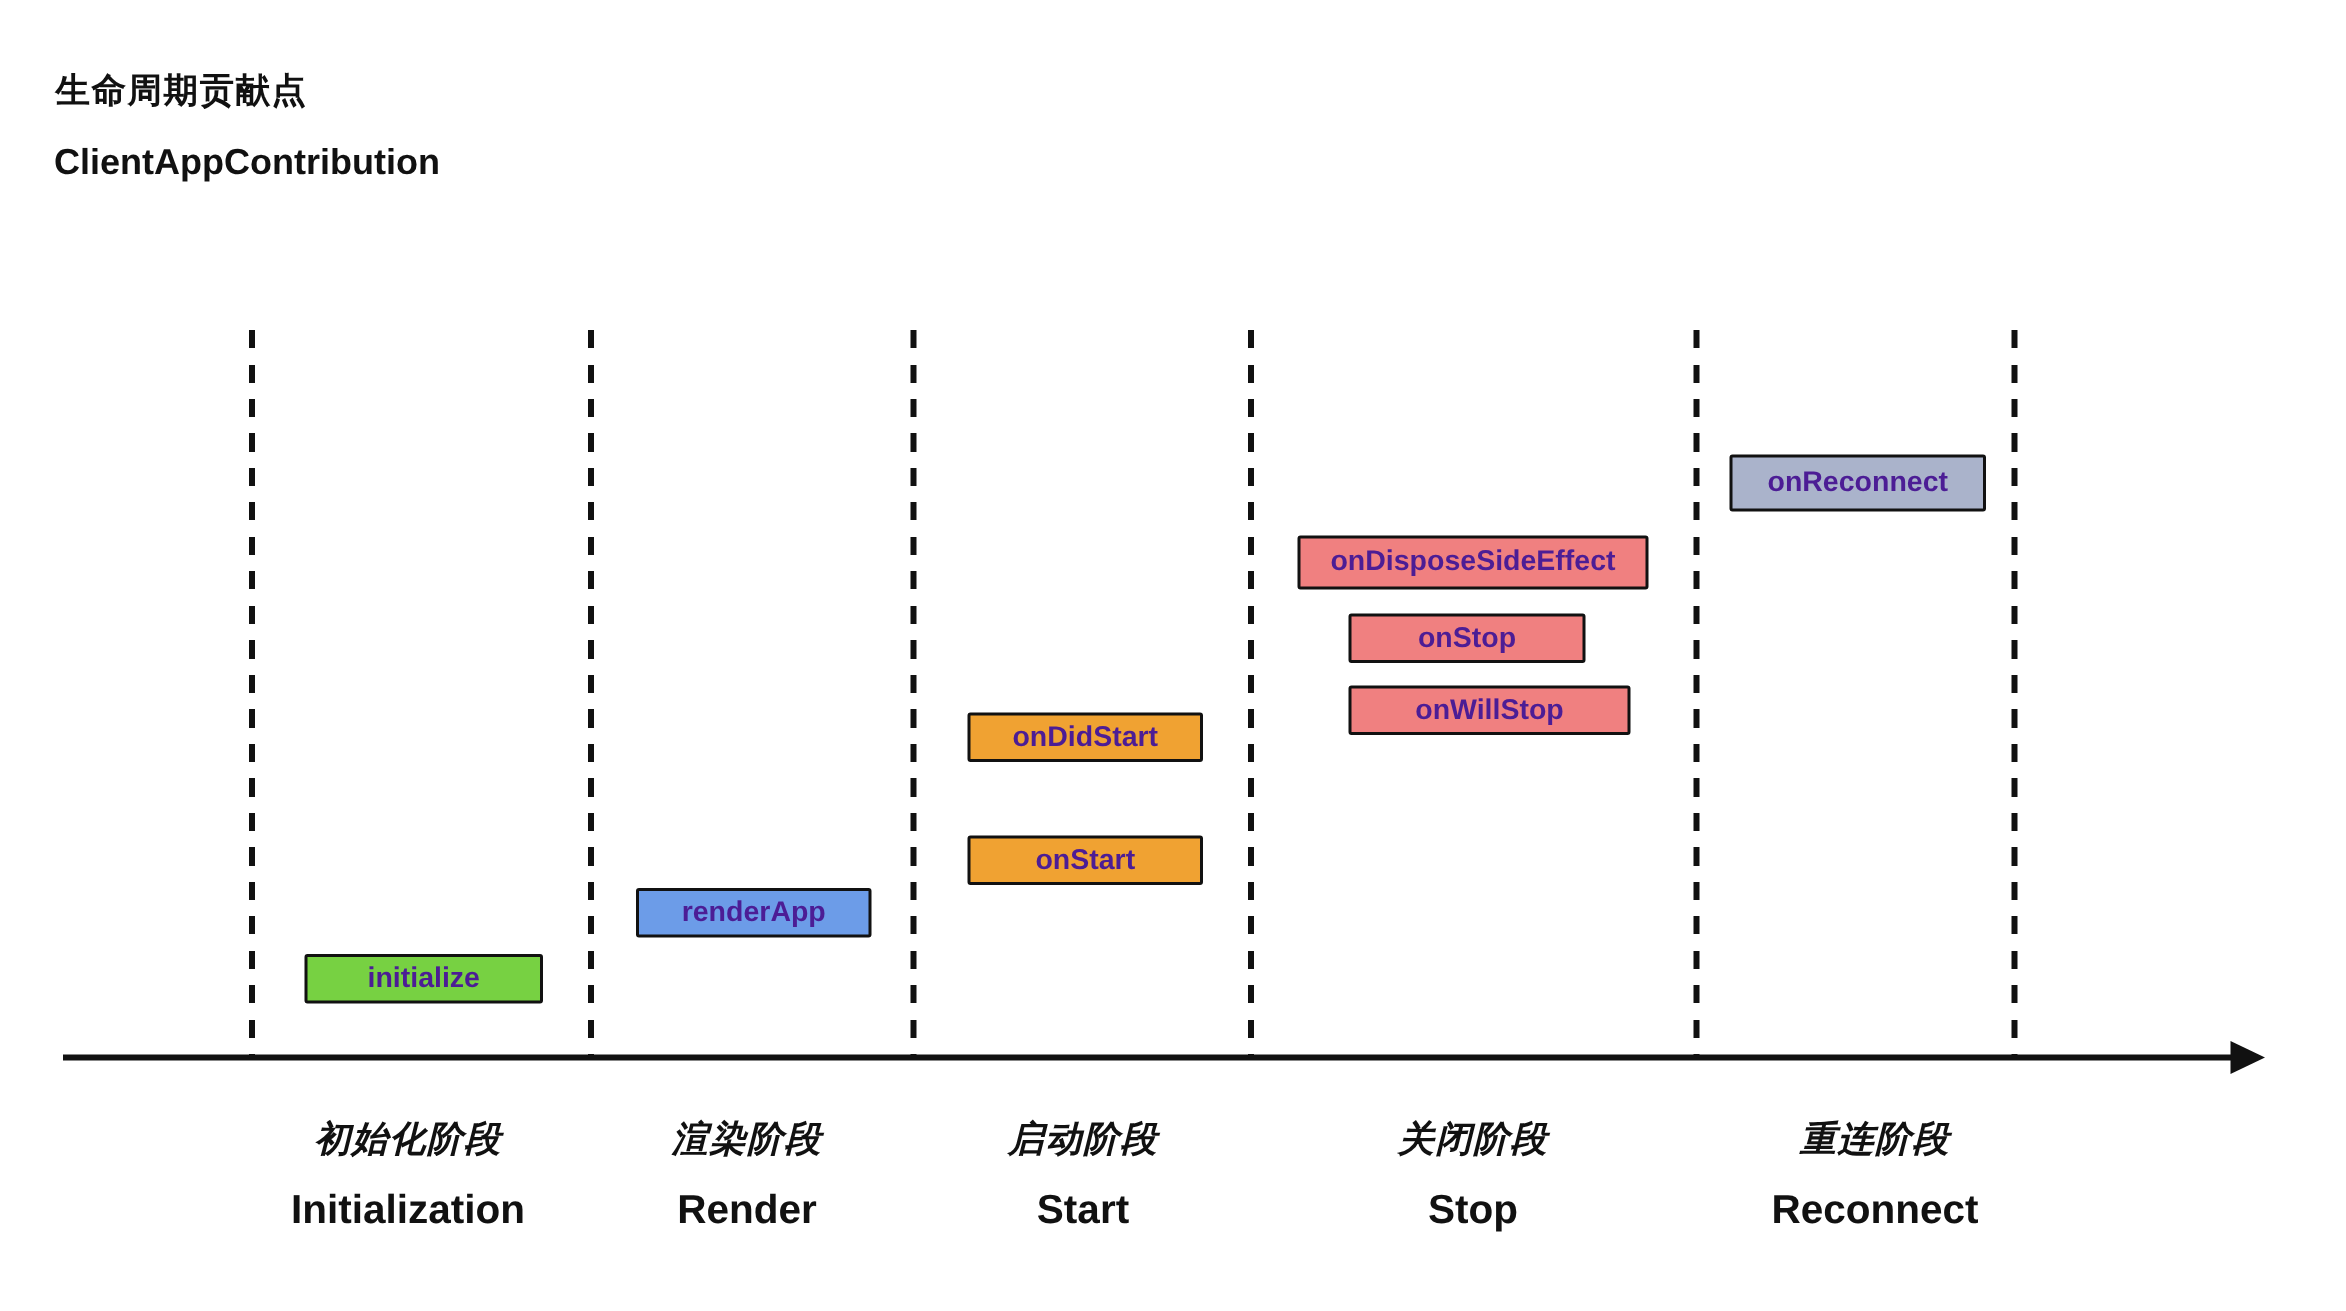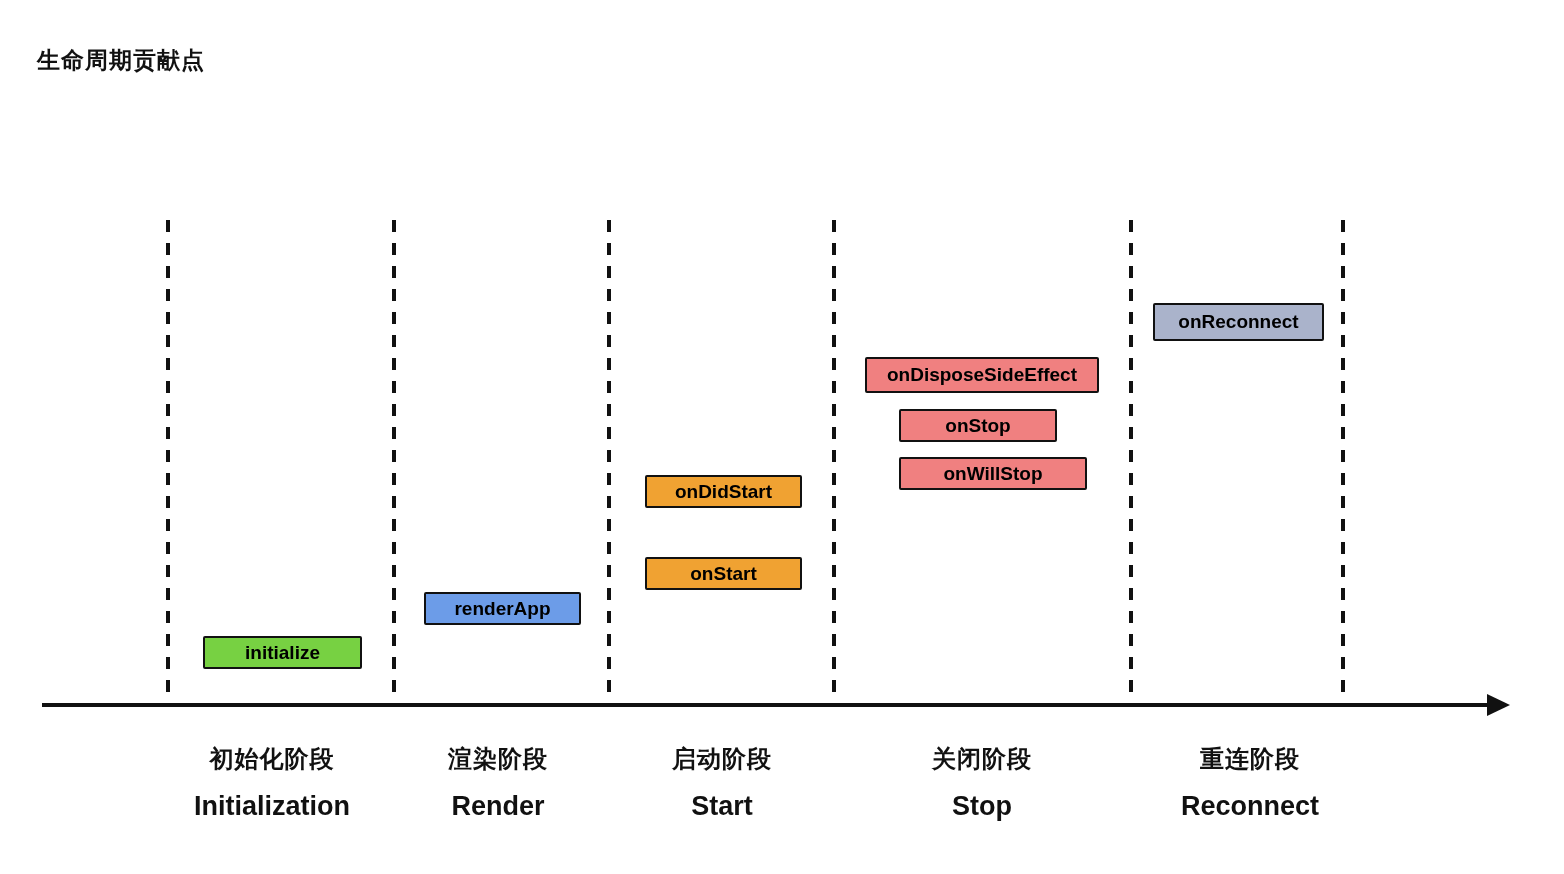--- a/index.html
+++ b/index.html
@@ -64,21 +64,21 @@
   .hbox {
     position: absolute;
     box-sizing: border-box;
     border: 2.5px solid #111;
     border-radius: 2px;
     display: flex;
     align-items: center;
     justify-content: center;
     font-size: 19px;
     font-weight: bold;
-    color: #000000;
+    color: #4c1d95;
     white-space: nowrap;
   }
   .c-green   { background: #77D142; }
   .c-blue    { background: #6C9CE8; }
   .c-orange  { background: #F0A232; }
   .c-salmon  { background: #F08080; }
   .c-slate   { background: #AAB3CB; }
 
   .box-initialize          { left: 203px;  top: 636px; width: 159px; height: 33px; }
   .box-renderapp           { left: 424px;  top: 592px; width: 157px; height: 33px; }
@@ -93,20 +93,21 @@
     position: absolute;
     top: 743px;
     transform: translateX(-50%);
     text-align: center;
     white-space: nowrap;
   }
   .phase-label .zh {
     font-size: 24px;
     font-weight: bold;
     letter-spacing: 1px;
+    font-style: italic;
   }
   .phase-label .en {
     margin-top: 16px;
     font-size: 27px;
     font-weight: bold;
   }
   .pl-1 { left: 272px; }
   .pl-2 { left: 498px; }
   .pl-3 { left: 722px; }
   .pl-4 { left: 982px; }
@@ -118,20 +119,21 @@
   .vl-4 { left: 832px; }
   .vl-5 { left: 1129px; }
   .vl-6 { left: 1341px; }
 </style>
 </head>
 <body>
 
 <div class="diagram">
 
   <div class="title-zh">生命周期贡献点</div>
+  <div class="title-en">ClientAppContribution</div>
 
   <div class="vline vl-1"></div>
   <div class="vline vl-2"></div>
   <div class="vline vl-3"></div>
   <div class="vline vl-4"></div>
   <div class="vline vl-5"></div>
   <div class="vline vl-6"></div>
 
   <div class="hbox c-green box-initialize">initialize</div>
   <div class="hbox c-blue box-renderapp">renderApp</div>

